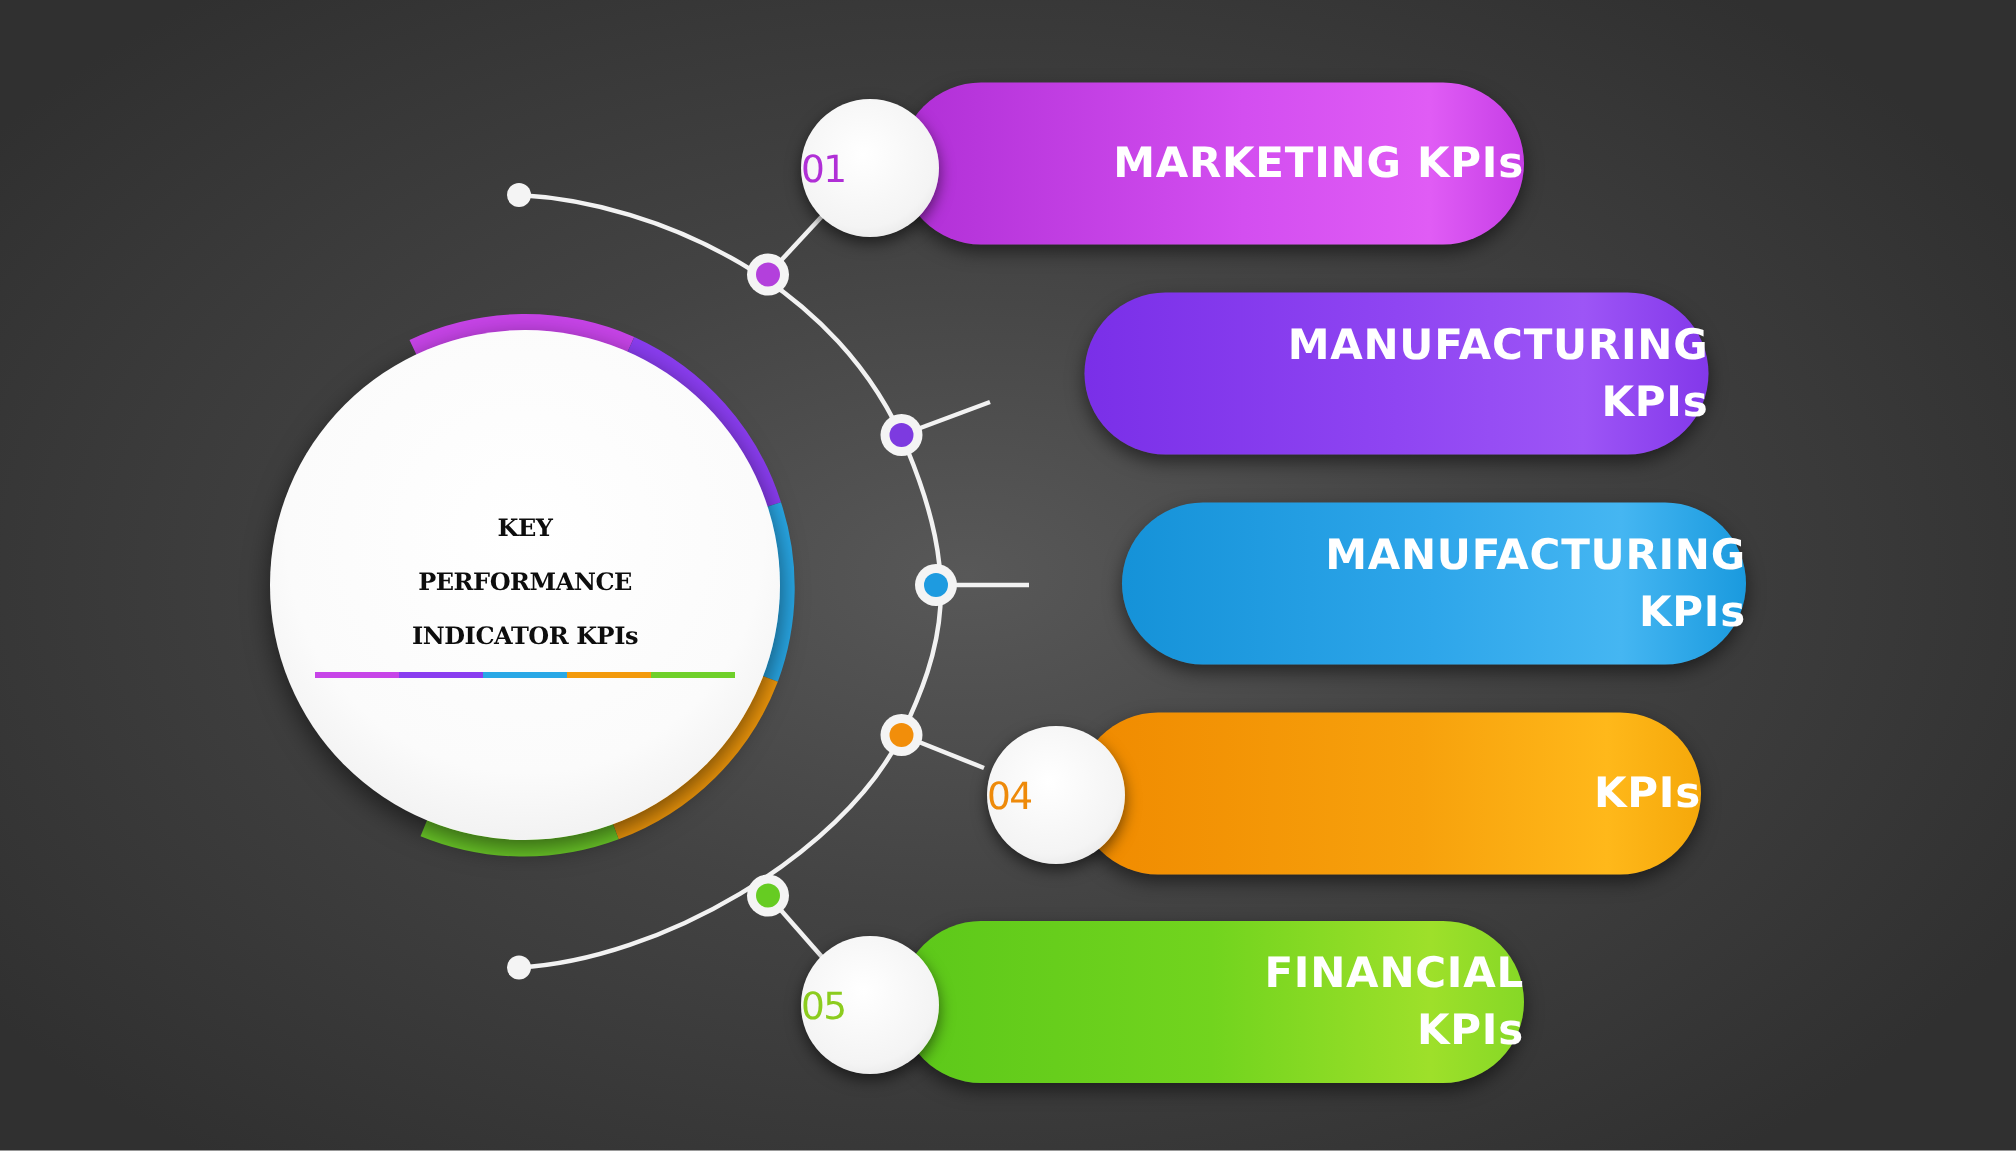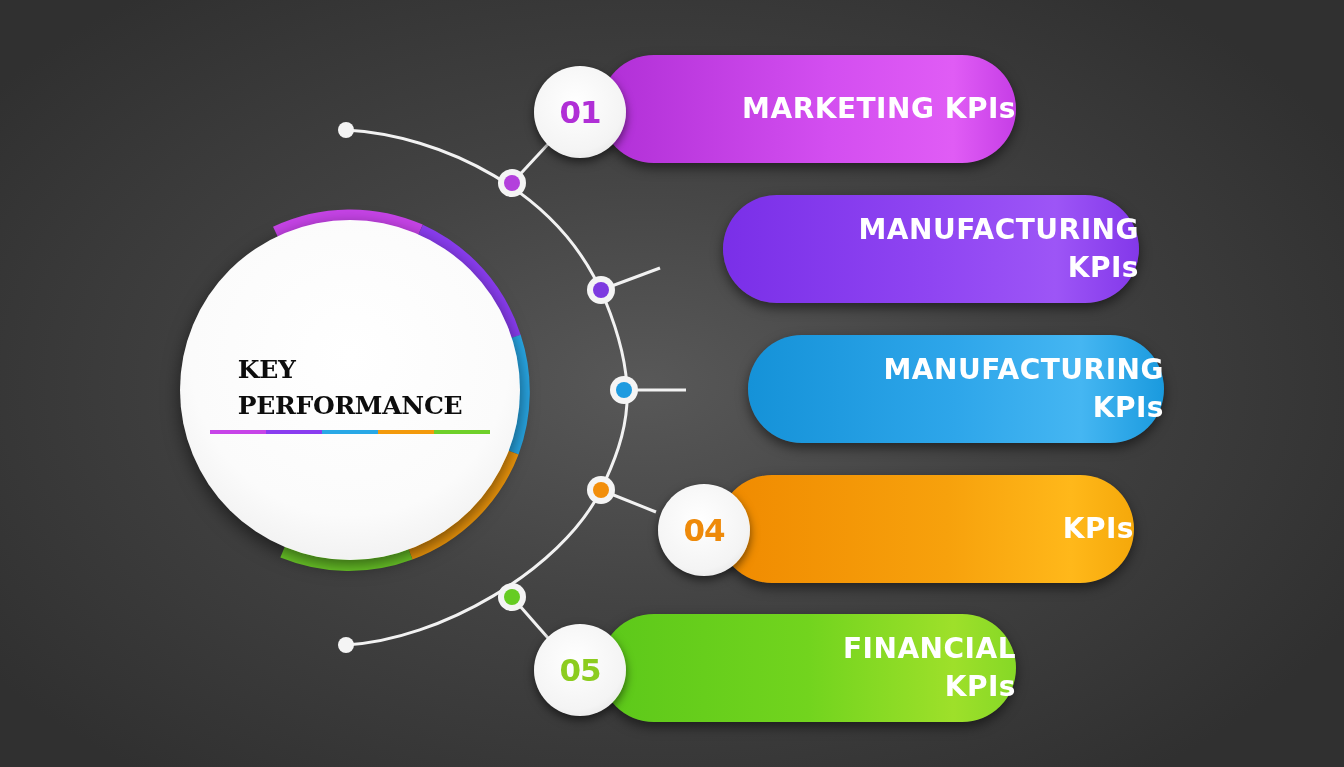--- a/index.html
+++ b/index.html
@@ -15,42 +15,42 @@
       position: absolute; left: 180px; top: 220px; width: 340px; height: 340px;
     }
     .hub-face {
       position: absolute; left: 0; top: 0; width: 340px; height: 340px; border-radius: 50%;
       background: radial-gradient(circle at 50% 40%, #ffffff 0%, #fbfbfb 60%, #e6e6e6 100%);
       box-shadow: 0 6px 18px rgba(0,0,0,0.55);
       display: flex; flex-direction: column; align-items: center; justify-content: center;
     }
     .hub-title {
       font-family: "DejaVu Serif", serif; font-weight: bold; color: #0d0d0d;
-      font-size: 25px; line-height: 36px; text-align: left; letter-spacing: -0.3px;
+      font-size: 16px; line-height: 36px; text-align: center; letter-spacing: -0.3px;
       margin-top: 6px;
     }
     .hub-title span { display: block; }
     .hub-rule { display: flex; width: 280px; height: 4px; margin-top: 6px; }
     .hub-rule div { flex: 1; height: 4px; }
 
     .step { position: absolute; height: 108px; }
     .pill {
       position: absolute; top: 0; height: 108px; border-radius: 54px;
       box-shadow: 0 5px 12px rgba(0,0,0,0.5);
       display: flex; flex-direction: column; align-items: flex-end; justify-content: center;
       color: #ffffff; font-family: "DejaVu Sans", sans-serif; font-weight: bold;
       font-size: 28px; line-height: 38px; letter-spacing: 0.5px; text-align: center;
       padding-left: 44px; box-sizing: border-box;
     }
     .badge {
       position: absolute; width: 92px; height: 92px; border-radius: 50%;
       background: radial-gradient(circle at 45% 40%, #ffffff 0%, #f4f4f4 65%, #d9d9d9 100%);
       box-shadow: 0 4px 10px rgba(0,0,0,0.55);
-      display: flex; align-items: center; justify-content: center;
-      font-family: "DejaVu Sans", sans-serif; font-weight: bold; font-size: 31px; letter-spacing: -1px;
+      display: flex; align-items: center; 
+      font-family: "DejaVu Sans", sans-serif; font-weight: normal; font-size: 25px; letter-spacing: -1px;
     }
   </style>
 </head>
 <body>
 
 <div class="canvas">
 
   <svg class="lines" width="1344" height="767">
 
     <path d="M346,130 C440,135 560,190 605,300 C640,385 630,430 600,492 C560,570 440,640 346,645" fill="none" stroke="#f2f2f2" stroke-width="3"></path>
@@ -92,20 +92,21 @@
       <path d="M512,452 A174,174 0 0 1 410,553" stroke="#f39a0c"></path>
       <path d="M410,553 A174,174 0 0 1 283,551" stroke="#6fd02a"></path>
     </g>
   </svg>
 
   <div class="hub">
     <div class="hub-face">
       <div class="hub-title">
         <span>KEY</span>
         <span>PERFORMANCE</span>
+        <span>INDICATOR KPIs</span>
       </div>
       <div class="hub-rule">
         <div style="background:#c744e8"></div>
         <div style="background:#8a3df0"></div>
         <div style="background:#29a8e6"></div>
         <div style="background:#f39a0c"></div>
         <div style="background:#6fd02a"></div>
       </div>
     </div>
   </div>

